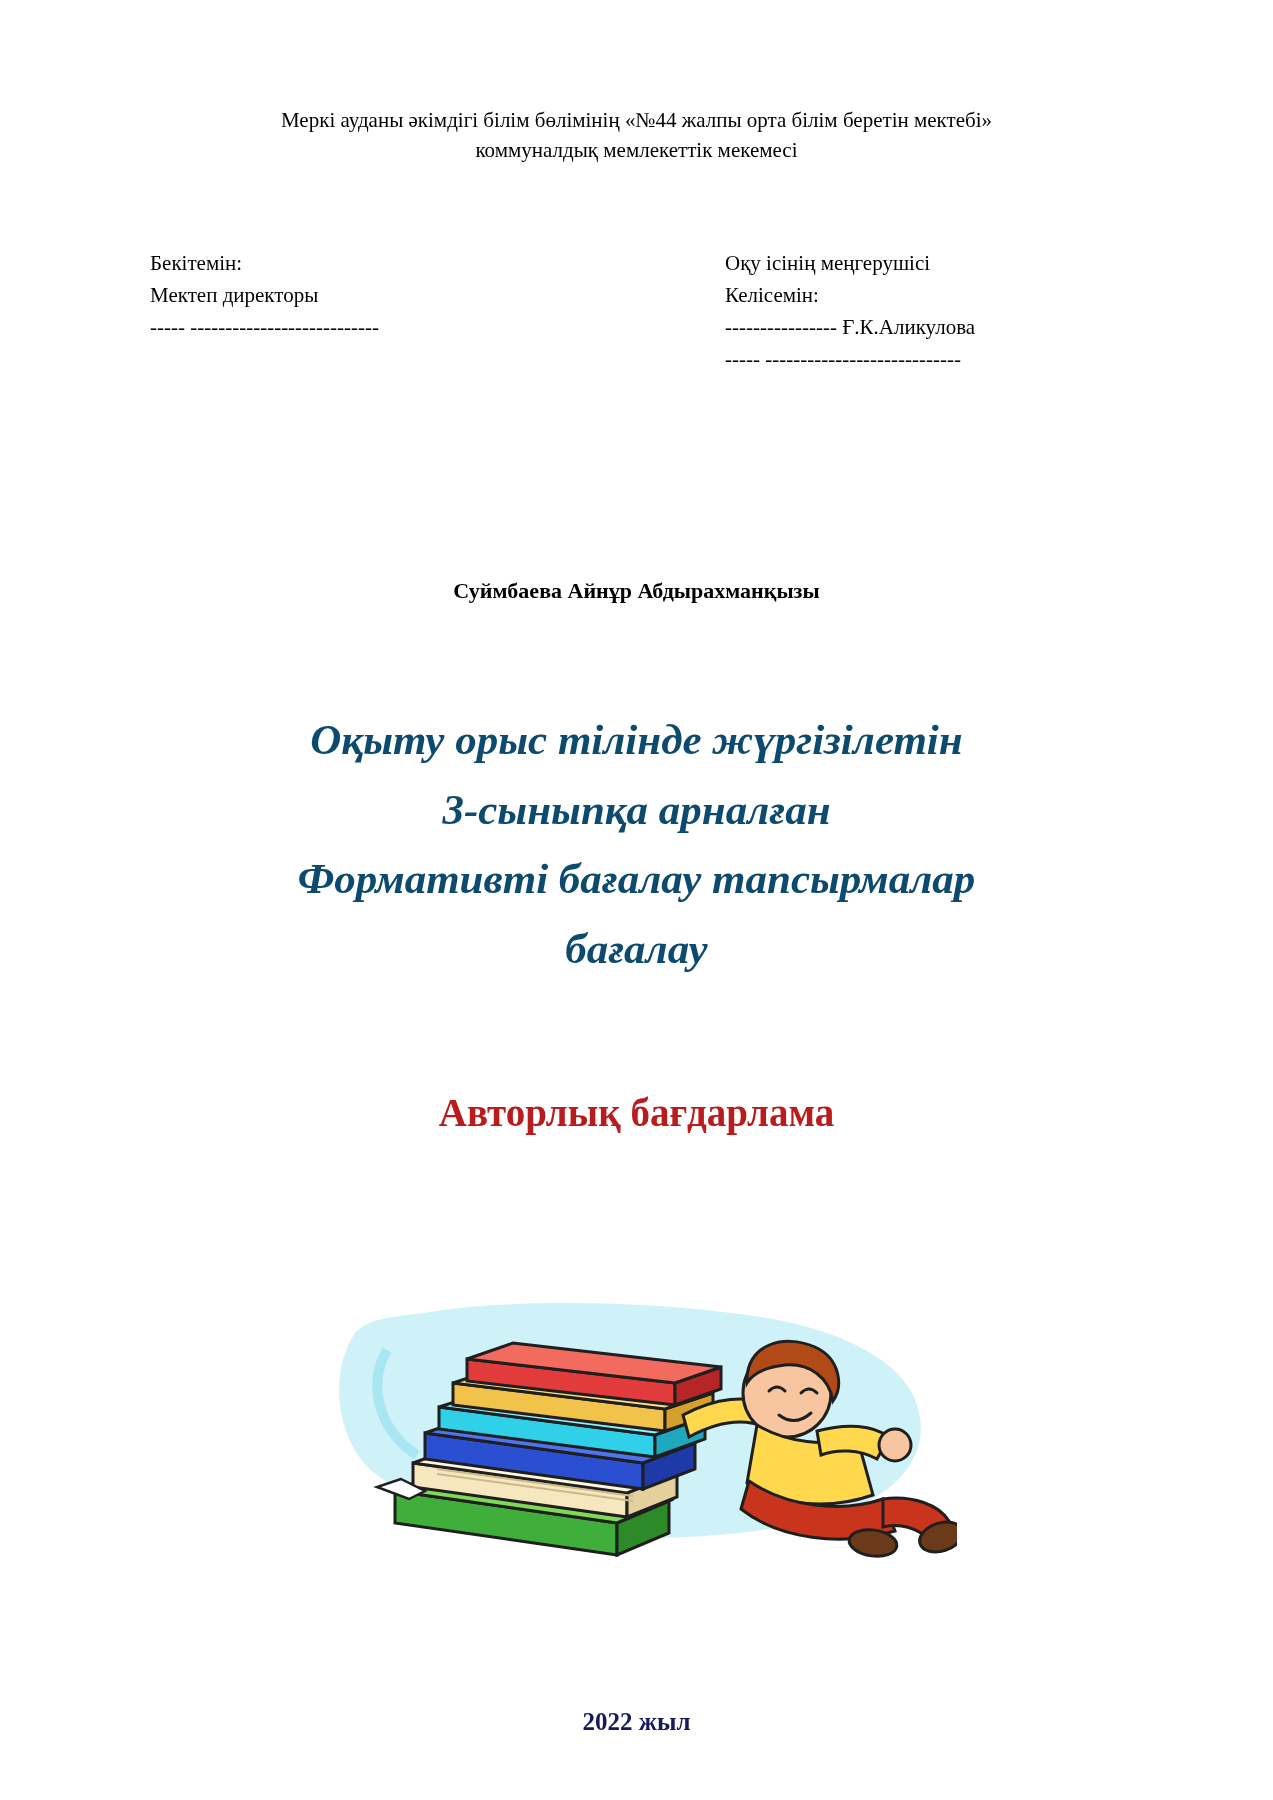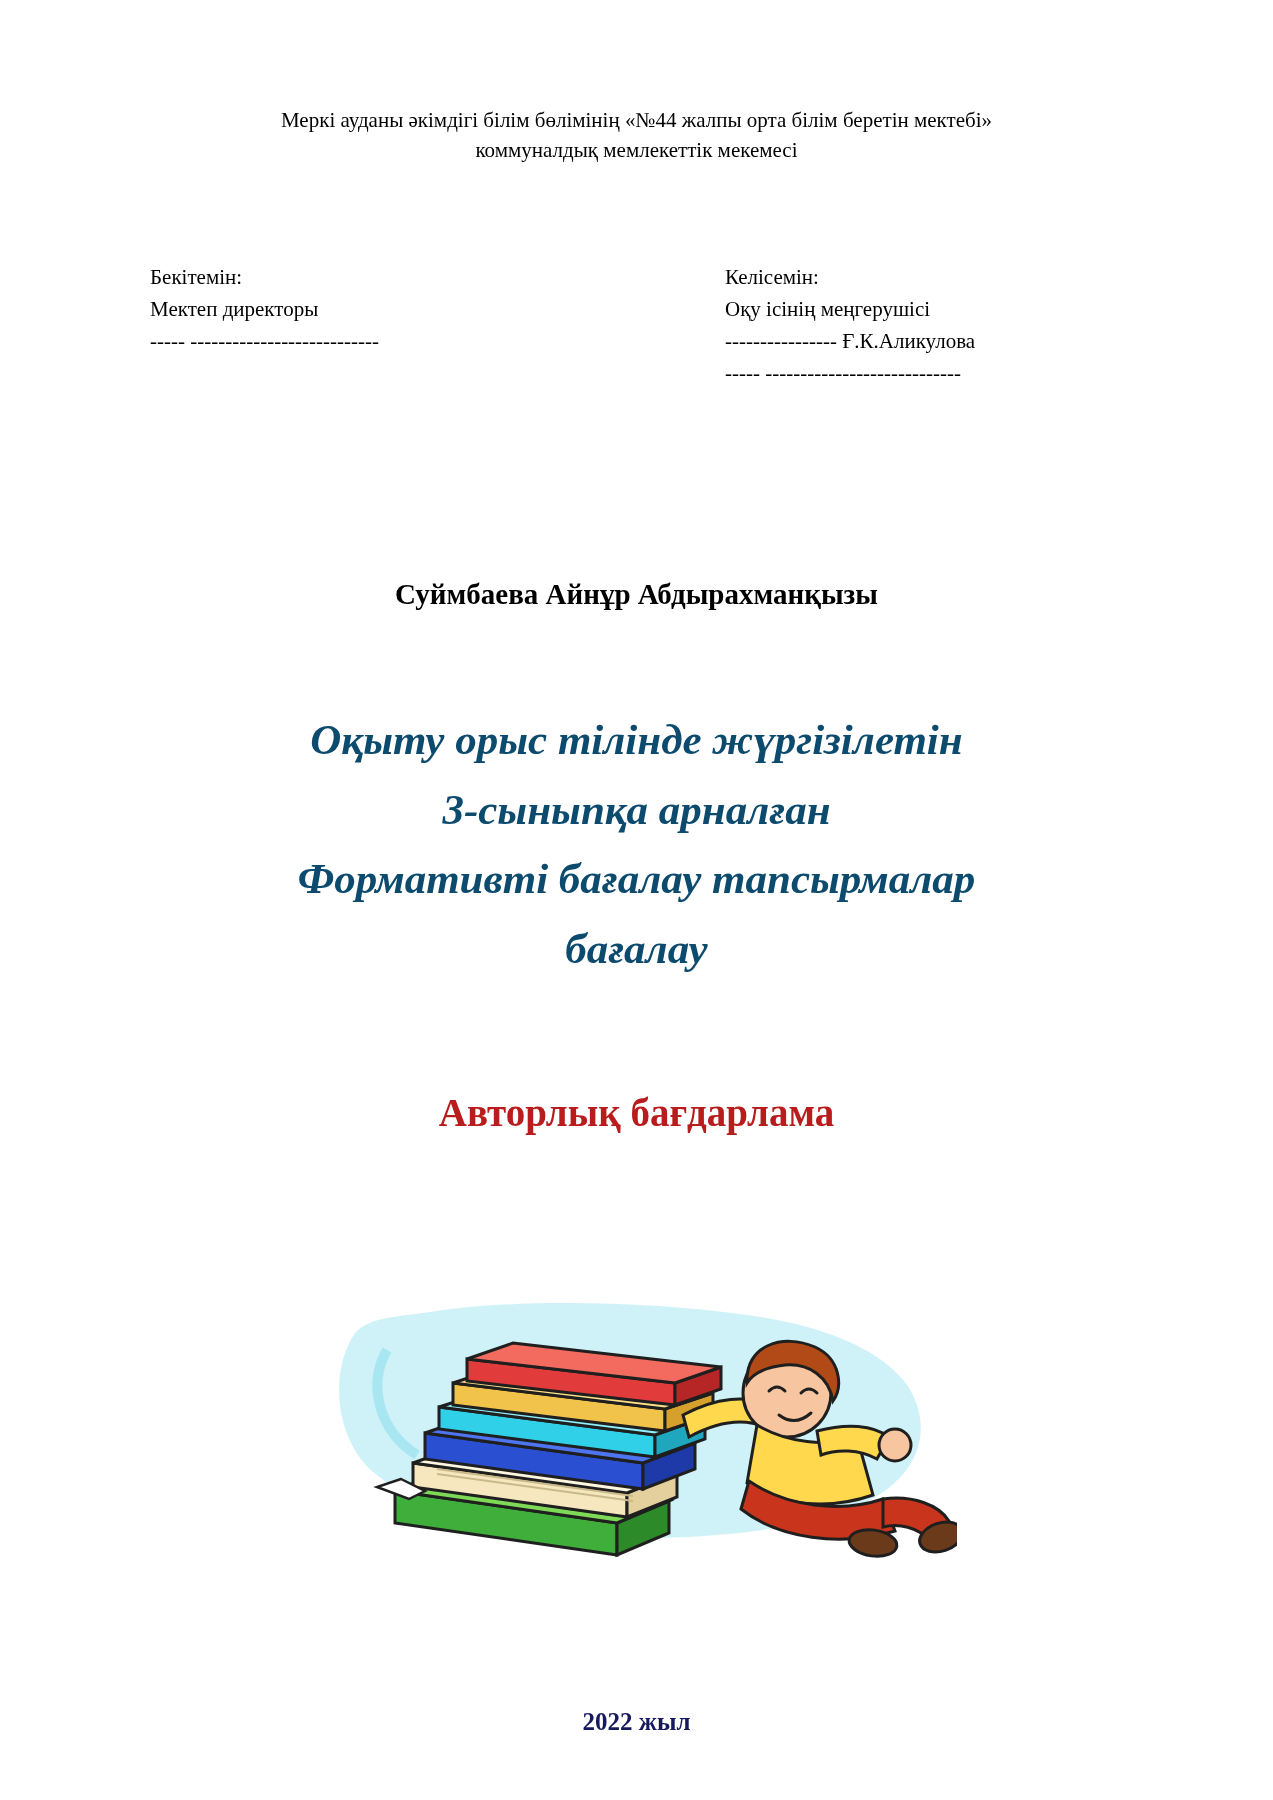--- a/index.html
+++ b/index.html
@@ -30,42 +30,42 @@
     text-align: center;
     font-size: 21px;
     line-height: 1.45;
   }
   .header-line-1 { white-space: nowrap; }
   .header-line-2 { }
 
   
   .approval {
     position: absolute;
-    top: 262px;
+    top: 248px;
     left: 150px;
     right: 120px;
     display: flex;
     font-size: 21px;
     line-height: 1.52;
   }
   .approval .col-left { width: 575px; }
   .approval .col-right { flex: 1; }
   .approval div.row-line { white-space: nowrap; }
   .dashes {
     letter-spacing: 0px;
   }
 
   
   .author {
     position: absolute;
     top: 578px;
     left: 0;
     right: 0;
     text-align: center;
-    font-size: 29px;
+    font-size: 22px;
     font-weight: bold;
   }
 
   
   .main-title {
     position: absolute;
     top: 705px;
     left: 150px;
     right: 150px;
     text-align: center;
@@ -122,22 +122,22 @@
     <div class="header-line-2">коммуналдық мемлекеттік мекемесі</div>
   </div>
 
   <div class="approval">
     <div class="col-left">
       <div class="row-line">Бекітемін:</div>
       <div class="row-line">Мектеп директоры</div>
       <div class="row-line dashes">-----  ---------------------------</div>
     </div>
     <div class="col-right">
+      <div class="row-line">Оқу ісінің меңгерушісі</div>
       <div class="row-line">Келісемін:</div>
-      <div class="row-line">Оқу ісінің меңгерушісі</div>
       <div class="row-line dashes">---------------- Ғ.К.Аликулова</div>
       <div class="row-line dashes">-----  ----------------------------</div>
     </div>
   </div>
 
   <div class="author">Суймбаева Айнұр Абдырахманқызы</div>
 
   <div class="main-title">
     <div>Оқыту орыс тілінде жүргізілетін</div>
     <div>3-сыныпқа арналған</div>

